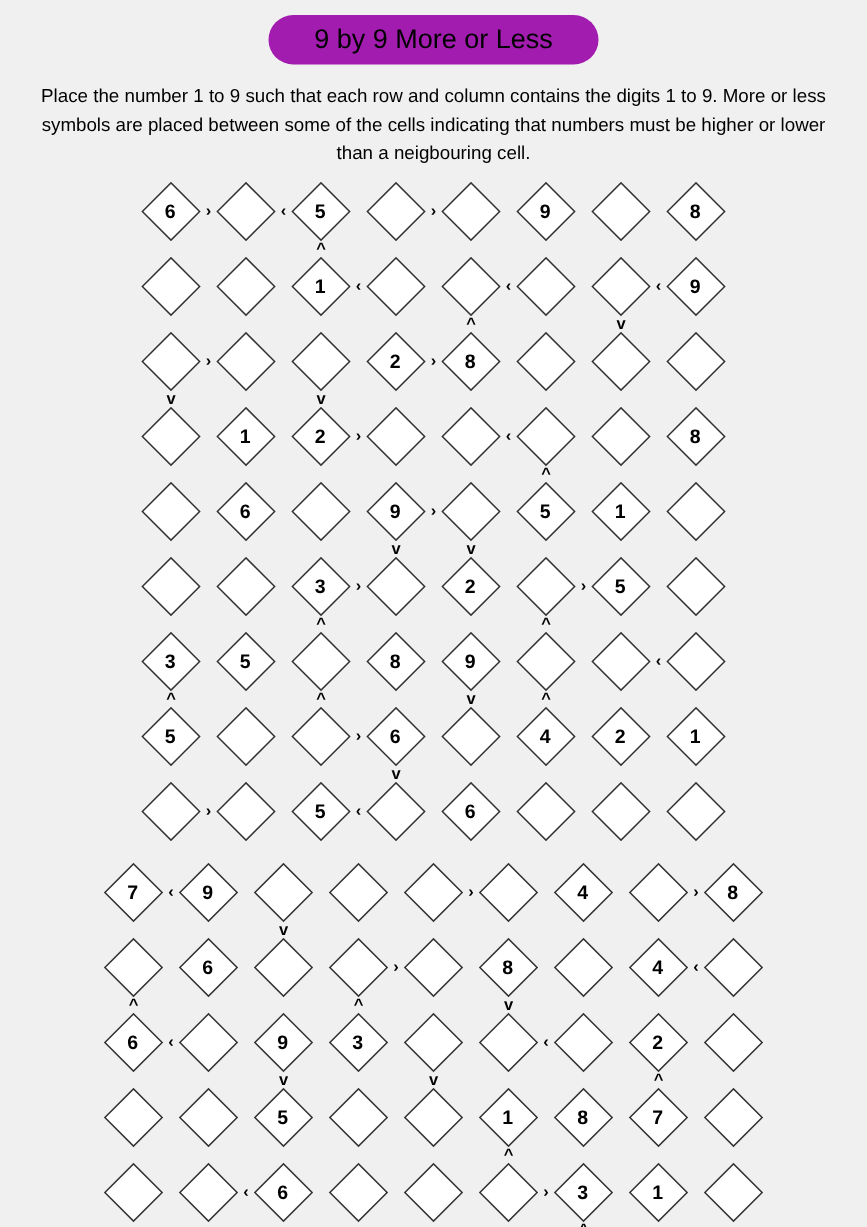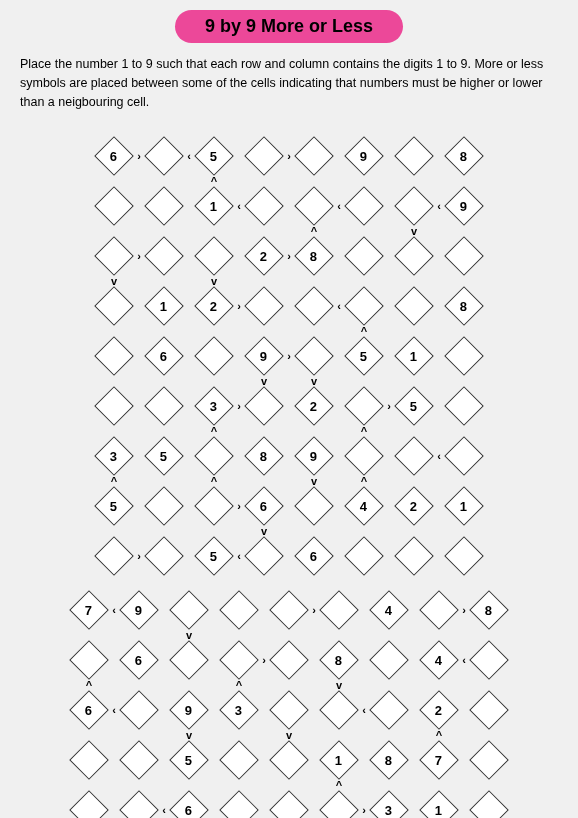--- a/index.html
+++ b/index.html
@@ -8,33 +8,33 @@
       min-height: 818px;
       background: #f0f0f0;
       font-family: Arial, sans-serif;
       font-size: 13px;
       display: flex;
       flex-direction: column;
       align-items: center;
       padding: 10px 20px 20px;
     }
     .title-box {
-      background: #ec4899;
+      background: #a21caf;
       border-radius: 20px;
       padding: 6px 30px;
       font-size: 18px;
-      font-weight: bold;
+      font-weight: normal;
       margin-bottom: 12px;
       text-align: center;
     }
     .instructions {
       font-size: 12.5px;
       line-height: 1.5;
-      margin-bottom: 27px;
-      text-align: left;
+      margin-bottom: 12px;
+      text-align: center;
       width: 100%;
     }
     .puzzle-container {
       display: flex;
       flex-direction: column;
       align-items: center;
       margin-bottom: 18px;
     }
     .grid-wrapper {
       display: flex;

